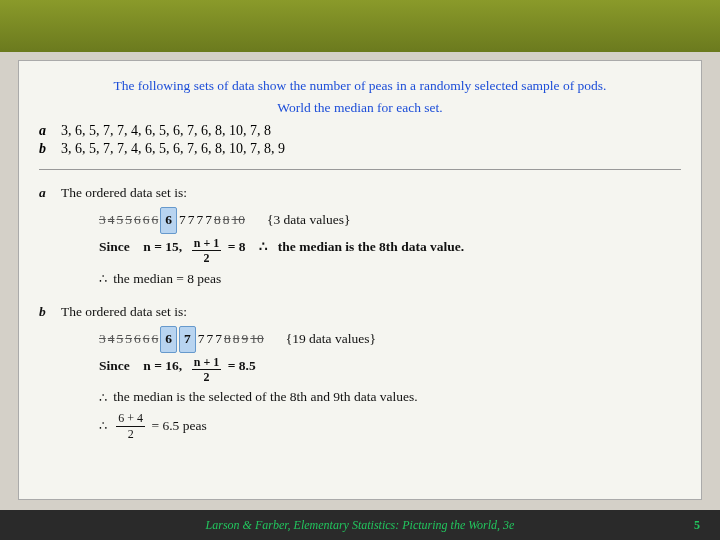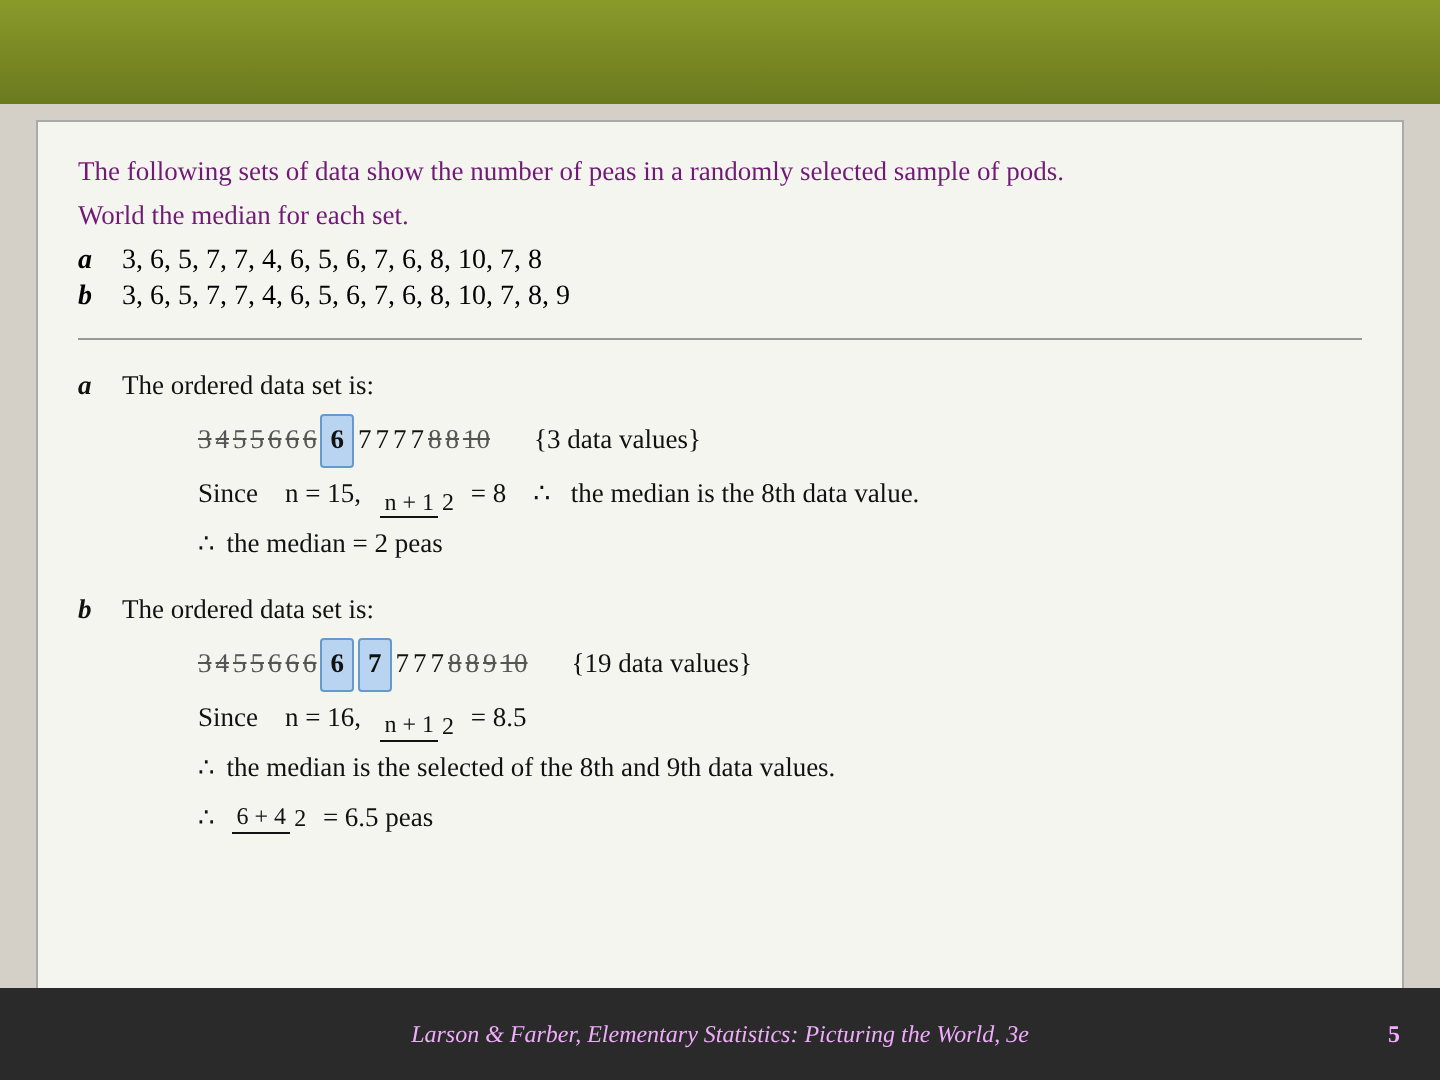--- a/index.html
+++ b/index.html
@@ -30,21 +30,22 @@
 
     .problem-section {
       border-bottom: 1px solid #999;
       padding-bottom: 12px;
       margin-bottom: 12px;
     }
 
     .problem-text {
       font-size: 13.5px;
       line-height: 1.6;
-      color: #701a75;
+      color: #1d4ed8;
+      text-align: center;
     }
 
     .problem-line {
       display: flex;
       align-items: flex-start;
       margin-top: 2px;
     }
 
     .label-bold {
       font-weight: bold;
@@ -91,40 +92,41 @@
       font-weight: bold;
     }
 
     .data-count {
       margin-left: 20px;
       font-size: 13.5px;
     }
 
     .since-line {
       display: flex;
-      align-items: flex-end;
+      align-items: flex-start;
       margin-left: 60px;
       margin-bottom: 2px;
+      font-weight: bold;
     }
 
     .therefore-line {
       display: flex;
       align-items: center;
       margin-left: 60px;
       margin-bottom: 2px;
     }
 
     .therefore-sym {
       font-size: 13px;
       margin-right: 6px;
     }
 
     .fraction {
       display: inline-flex;
-      flex-direction: row;
+      flex-direction: column;
       align-items: center;
       vertical-align: middle;
       margin: 0 3px;
       font-size: 12px;
       line-height: 1.2;
     }
 
     .fraction .numer {
       border-bottom: 1px solid #111;
       padding: 0 2px;
@@ -132,26 +134,26 @@
 
     .fraction .denom {
       padding: 0 2px;
     }
 
     .footer-bar {
       position: absolute;
       bottom: 0;
       left: 0;
       width: 100%;
-      height: 46px;
+      height: 30px;
       background: #2a2a2a;
       display: flex;
       align-items: center;
       justify-content: center;
-      color: #f0abfc;
+      color: #22c55e;
       font-size: 12px;
       font-style: italic;
     }
 
     .footer-bar span.page-num {
       position: absolute;
       right: 20px;
       font-style: normal;
       font-weight: bold;
     }
@@ -208,21 +210,21 @@
         <span>n = 15,&nbsp;&nbsp;</span>
         <span class="fraction">
           <span class="numer">n + 1</span>
           <span class="denom">2</span>
         </span>
         <span>&nbsp;= 8 &nbsp;&nbsp; ∴ &nbsp;&nbsp;</span>
         <span>the median is the 8th data value.</span>
       </div>
       <div class="therefore-line">
         <span class="therefore-sym">∴</span>
-        <span>the median = 2 peas</span>
+        <span>the median = 8 peas</span>
       </div>
     </div>
 
     <div class="part">
       <div class="part-header">
         <span class="label-bold">b</span>
         <span>The ordered data set is:</span>
       </div>
       <div class="ordered-set-line">
         <span class="strikethrough">3</span>

